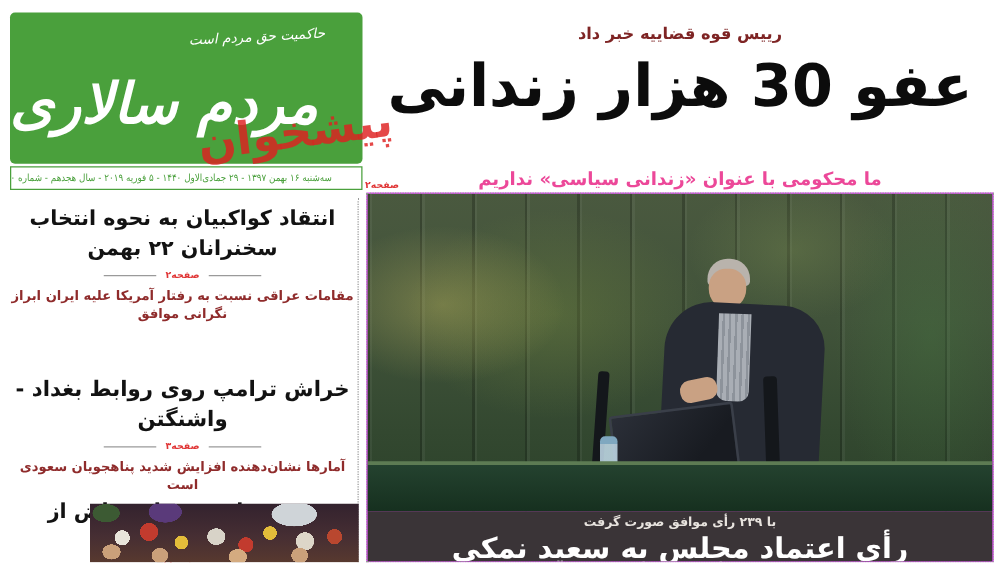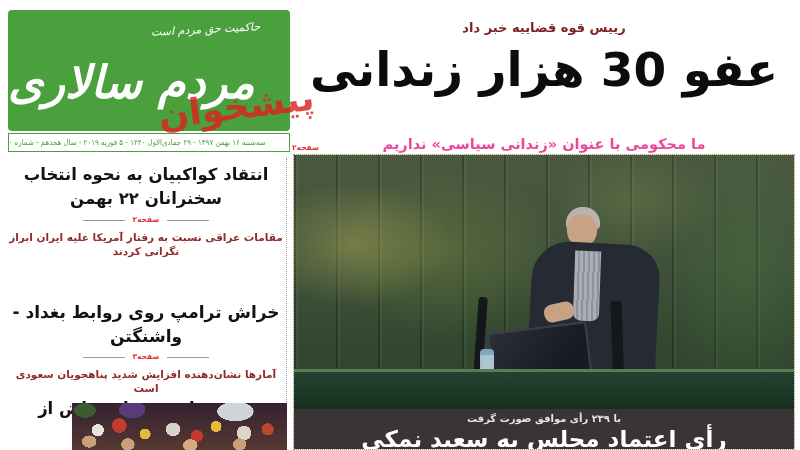--- a/index.html
+++ b/index.html
@@ -62,21 +62,21 @@
 
   
   .v-divider {
     position:absolute; left:286px; top:158px; height:292px; width:0;
     border-left:1px dotted #9a9a9a;
   }
 
   
   .photo-block {
     position:absolute; left:293px; top:154px; width:502px; height:296px;
-    border:1px dotted #9a9a9a; overflow:hidden; background:#fef9c3;
+    border:1px dotted #9a9a9a; overflow:hidden; background:#d946ef;
   }
   .scene { position:relative; width:100%; height:254px; overflow:hidden;
     background:
       radial-gradient(140px 90px at 12% 35%, rgba(195,185,95,0.38), transparent 70%),
       radial-gradient(170px 120px at 30% 38%, rgba(125,145,60,0.32), transparent 70%),
       radial-gradient(110px 200px at 90% 45%, rgba(70,120,65,0.35), transparent 70%),
       radial-gradient(120px 80px at 68% 18%, rgba(150,170,90,0.22), transparent 70%),
       repeating-linear-gradient(90deg, rgba(0,0,0,0.22) 0 2px, rgba(255,255,255,0.05) 2px 4px, transparent 4px 42px),
       linear-gradient(180deg, #4a593f 0%, #41533a 40%, #334830 75%, #2b4129 100%);
   }
@@ -218,21 +218,21 @@
   <div class="left-col">
 
     <div class="hl h1">انتقاد کواکبیان به نحوه انتخاب سخنرانان ۲۲ بهمن</div>
     <div class="pmarker">
       <span class="dash"></span>
       <span class="pref">صفحه۲</span>
       <span class="dash"></span>
     </div>
 
     <div class="sp2"></div>
-    <div class="kicker">مقامات عراقی نسبت به رفتار آمریکا علیه ایران ابراز نگرانی کردند</div>
+    <div class="kicker">مقامات عراقی نسبت به رفتار آمریکا علیه ایران ابراز نگرانی موافق</div>
     <div class="sp2"></div>
     <div class="hl h2">خراش ترامپ روی روابط بغداد - واشنگتن</div>
     <div class="pmarker">
       <span class="dash"></span>
       <span class="pref">صفحه۳</span>
       <span class="dash"></span>
     </div>
 
     <div class="sp2"></div>
     <div class="kicker">آمارها نشان‌دهنده افزایش شدید پناهجویان سعودی است</div>

